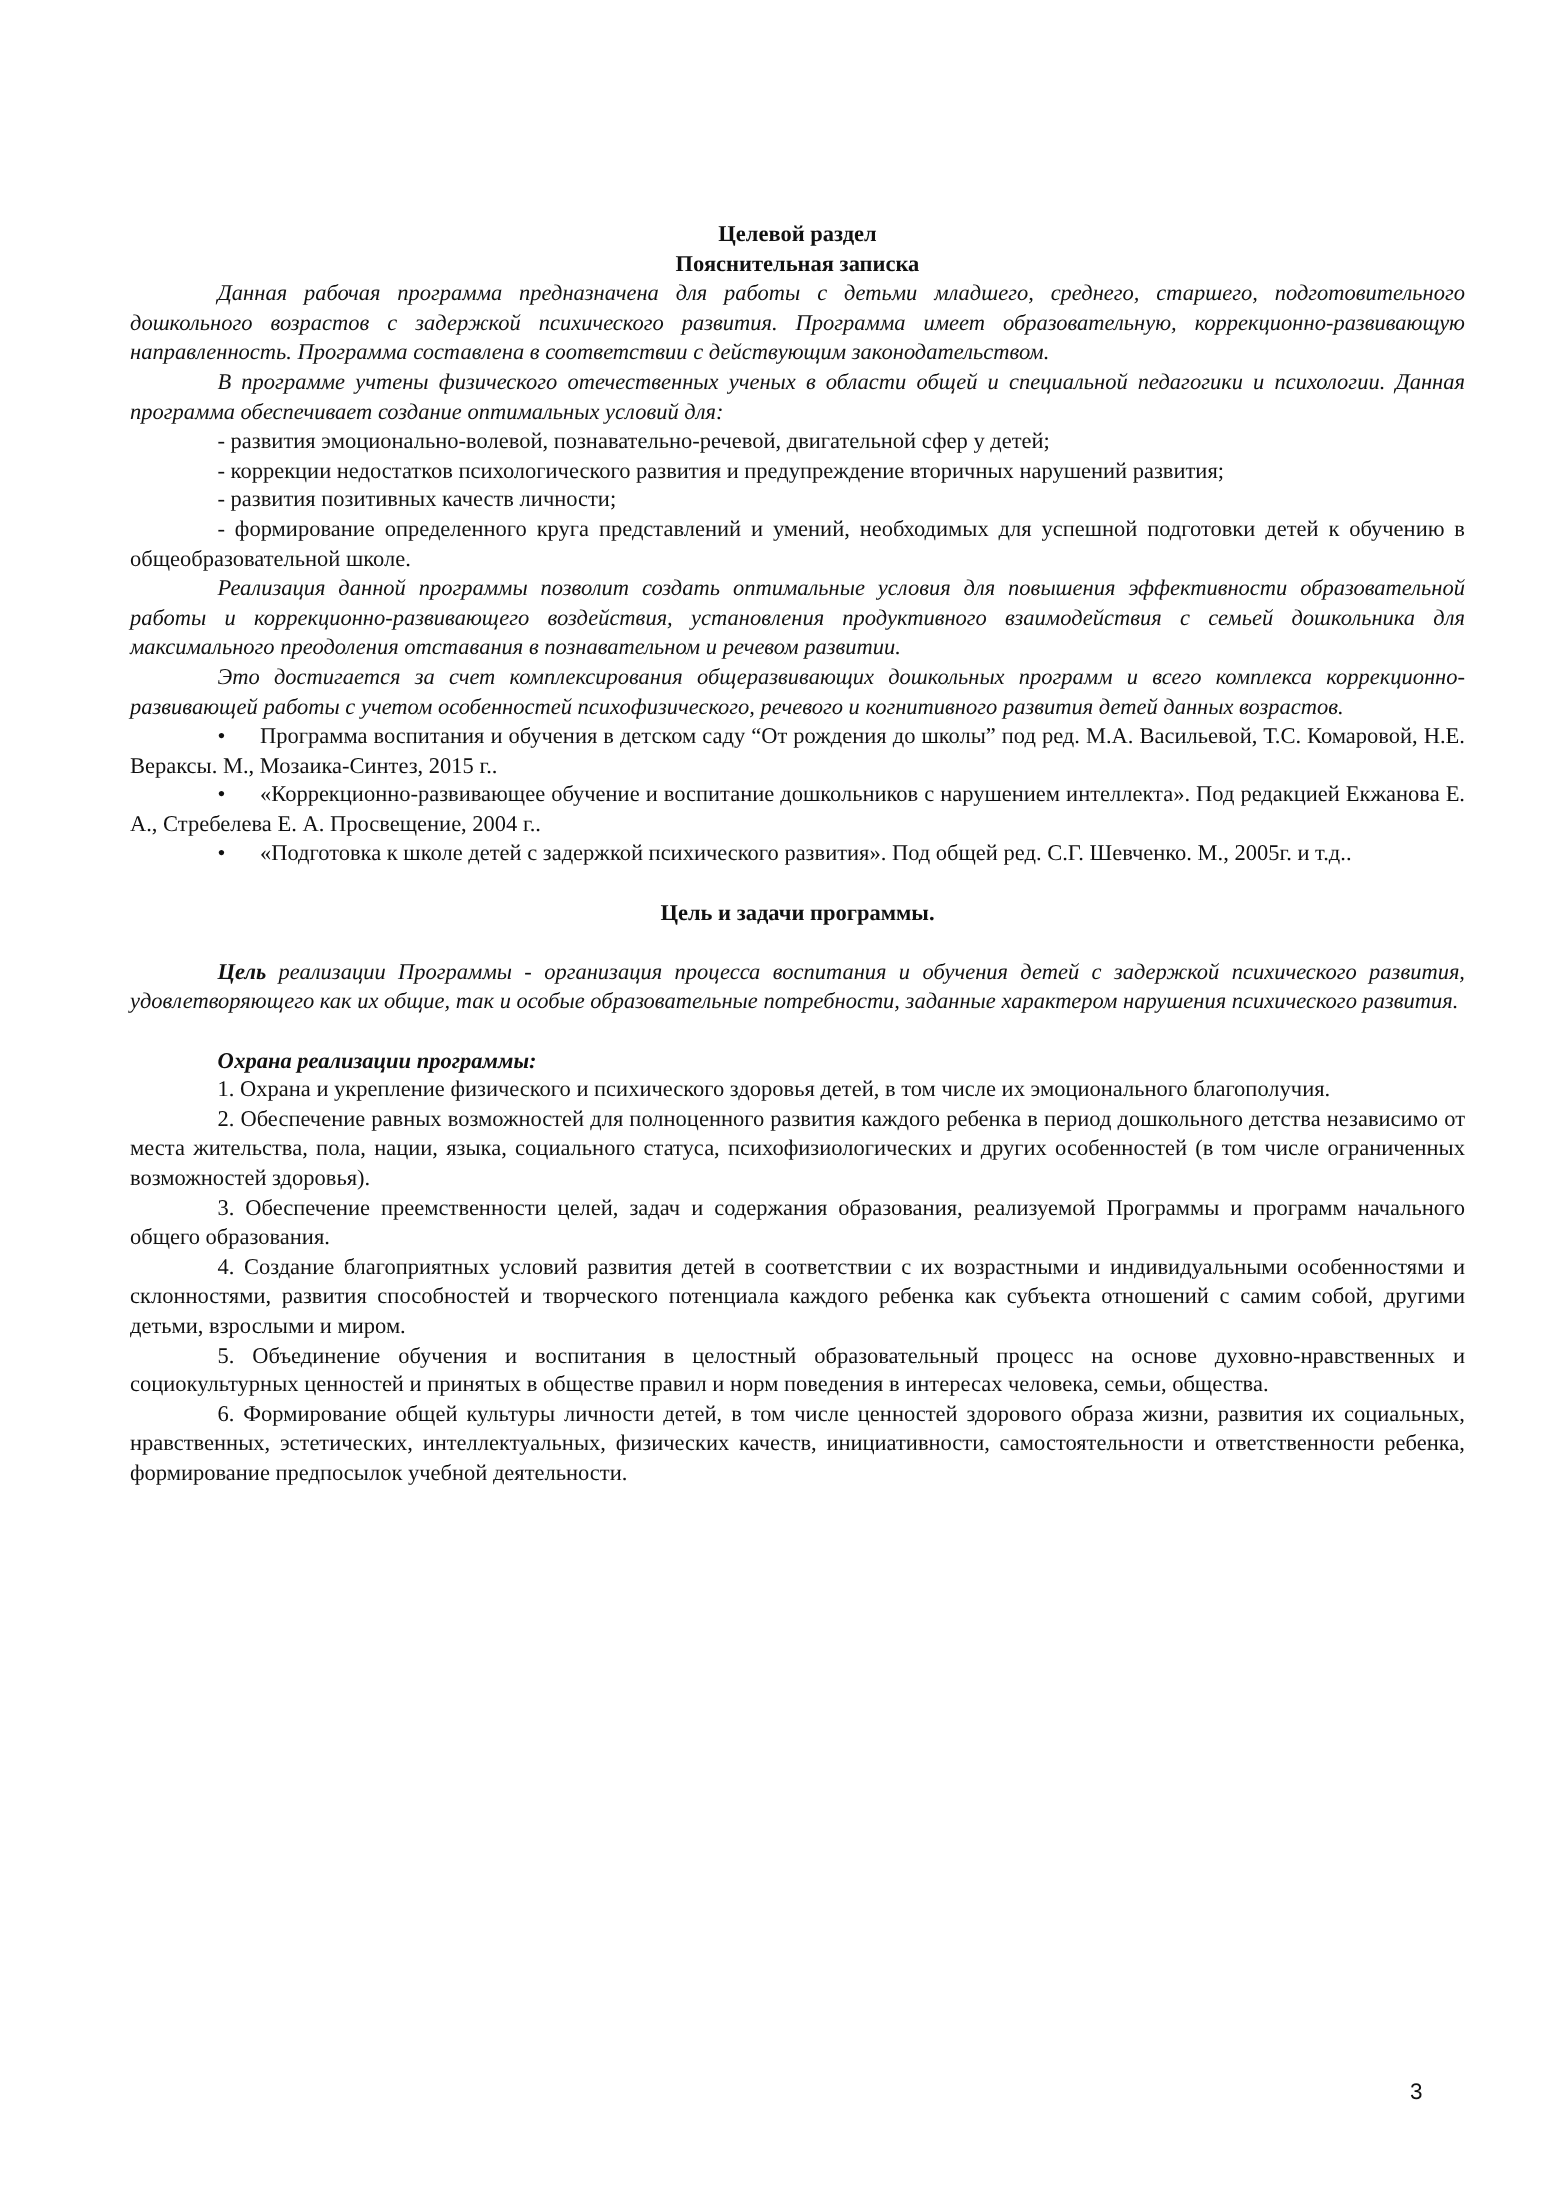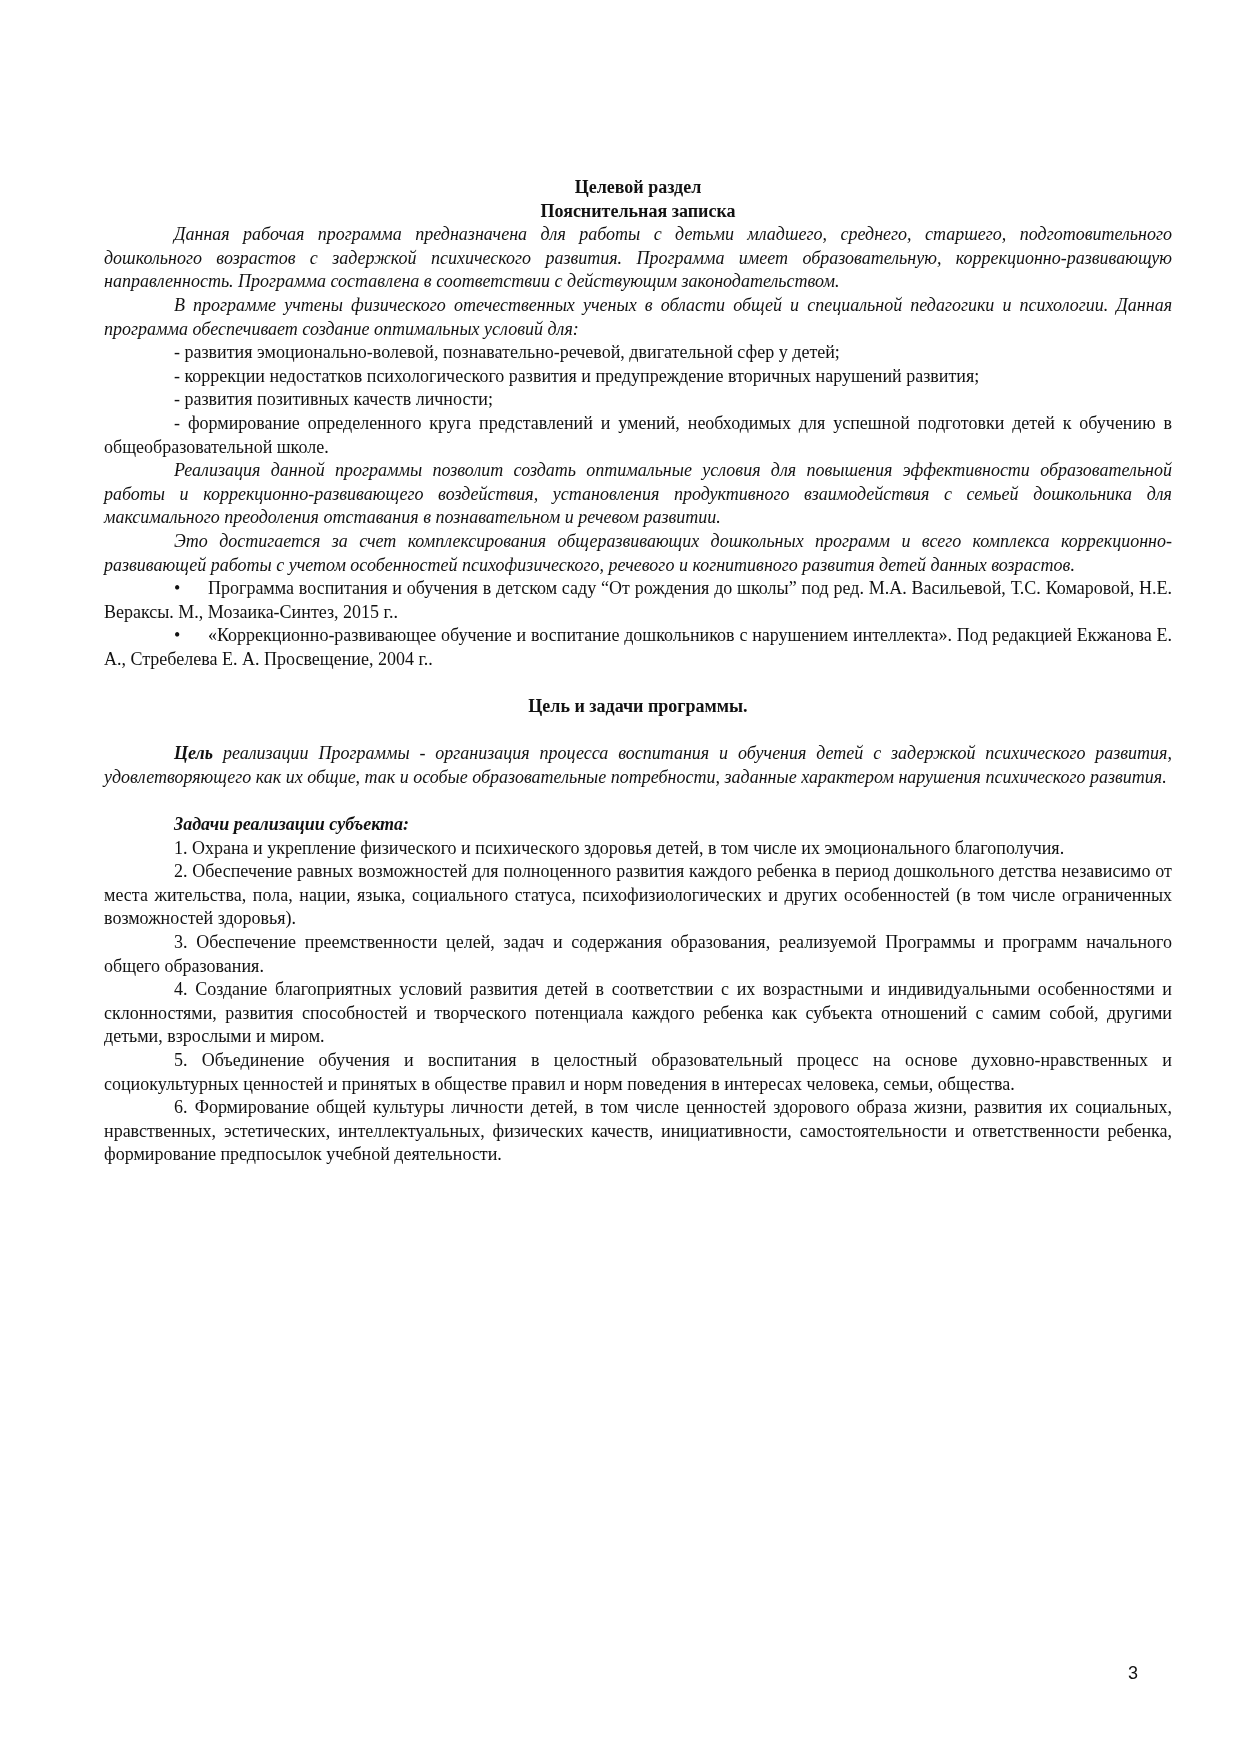--- a/index.html
+++ b/index.html
@@ -30,29 +30,30 @@
   <p class="dash">- развития эмоционально-волевой, познавательно-речевой, двигательной сфер у детей;</p>
   <p class="dash">- коррекции недостатков психологического развития и предупреждение вторичных нарушений развития;</p>
   <p class="dash">- развития позитивных качеств личности;</p>
   <p class="dash">- формирование определенного круга представлений и умений, необходимых для успешной подготовки детей к обучению в общеобразовательной школе.</p>
 
   <p class="ind">Реализация данной программы позволит создать оптимальные условия для повышения эффективности образовательной работы и коррекционно-развивающего воздействия, установления продуктивного взаимодействия с семьей дошкольника для максимального преодоления отставания в познавательном и речевом развитии.</p>
   <p class="ind">Это достигается за счет комплексирования общеразвивающих дошкольных программ и всего комплекса коррекционно-развивающей работы с учетом особенностей психофизического, речевого и когнитивного развития детей данных возрастов.</p>
 
   <p class="bul"><span class="dot">•</span><span>Программа воспитания и обучения в детском саду “От рождения до школы” под ред. М.А. Васильевой, Т.С. Комаровой, Н.Е. Вераксы. М., Мозаика-Синтез, 2015 г..</span></p>
   <p class="bul"><span class="dot">•</span><span>«Коррекционно-развивающее обучение и воспитание дошкольников с нарушением интеллекта». Под редакцией Екжанова Е. А., Стребелева Е. А. Просвещение, 2004 г..</span></p>
+  <p class="bul"><span class="dot">•</span><span>«Подготовка к школе детей с задержкой психического развития». Под общей ред. С.Г. Шевченко. М., 2005г. и т.д..</span></p>
 
   <div class="gap"></div>
   <p class="h">Цель и задачи программы.</p>
   <div class="gap"></div>
 
   <p class="ind"><b>Цель</b><span> реализации Программы - организация процесса воспитания и обучения детей с задержкой психического развития, удовлетворяющего как их общие, так и особые образовательные потребности, заданные характером нарушения психического развития.</span></p>
   <div class="gap"></div>
 
-  <p class="ind"><b>Задачи реализации субъекта:</b></p>
+  <p class="ind"><b>Охрана реализации программы:</b></p>
   <p class="num">1. Охрана и укрепление физического и психического здоровья детей, в том числе их эмоционального благополучия.</p>
   <p class="num">2. Обеспечение равных возможностей для полноценного развития каждого ребенка в период дошкольного детства независимо от места жительства, пола, нации, языка, социального статуса, психофизиологических и других особенностей (в том числе ограниченных возможностей здоровья).</p>
   <p class="num">3. Обеспечение преемственности целей, задач и содержания образования, реализуемой Программы и программ начального общего образования.</p>
   <p class="num">4. Создание благоприятных условий развития детей в соответствии с их возрастными и индивидуальными особенностями и склонностями, развития способностей и творческого потенциала каждого ребенка как субъекта отношений с самим собой, другими детьми, взрослыми и миром.</p>
   <p class="num">5. Объединение обучения и воспитания в целостный образовательный процесс на основе духовно-нравственных и социокультурных ценностей и принятых в обществе правил и норм поведения в интересах человека, семьи, общества.</p>
   <p class="num">6. Формирование общей культуры личности детей, в том числе ценностей здорового образа жизни, развития их социальных, нравственных, эстетических, интеллектуальных, физических качеств, инициативности, самостоятельности и ответственности ребенка, формирование предпосылок учебной деятельности.</p>
 </div>
 
 <div class="pagenum">3</div>
 

